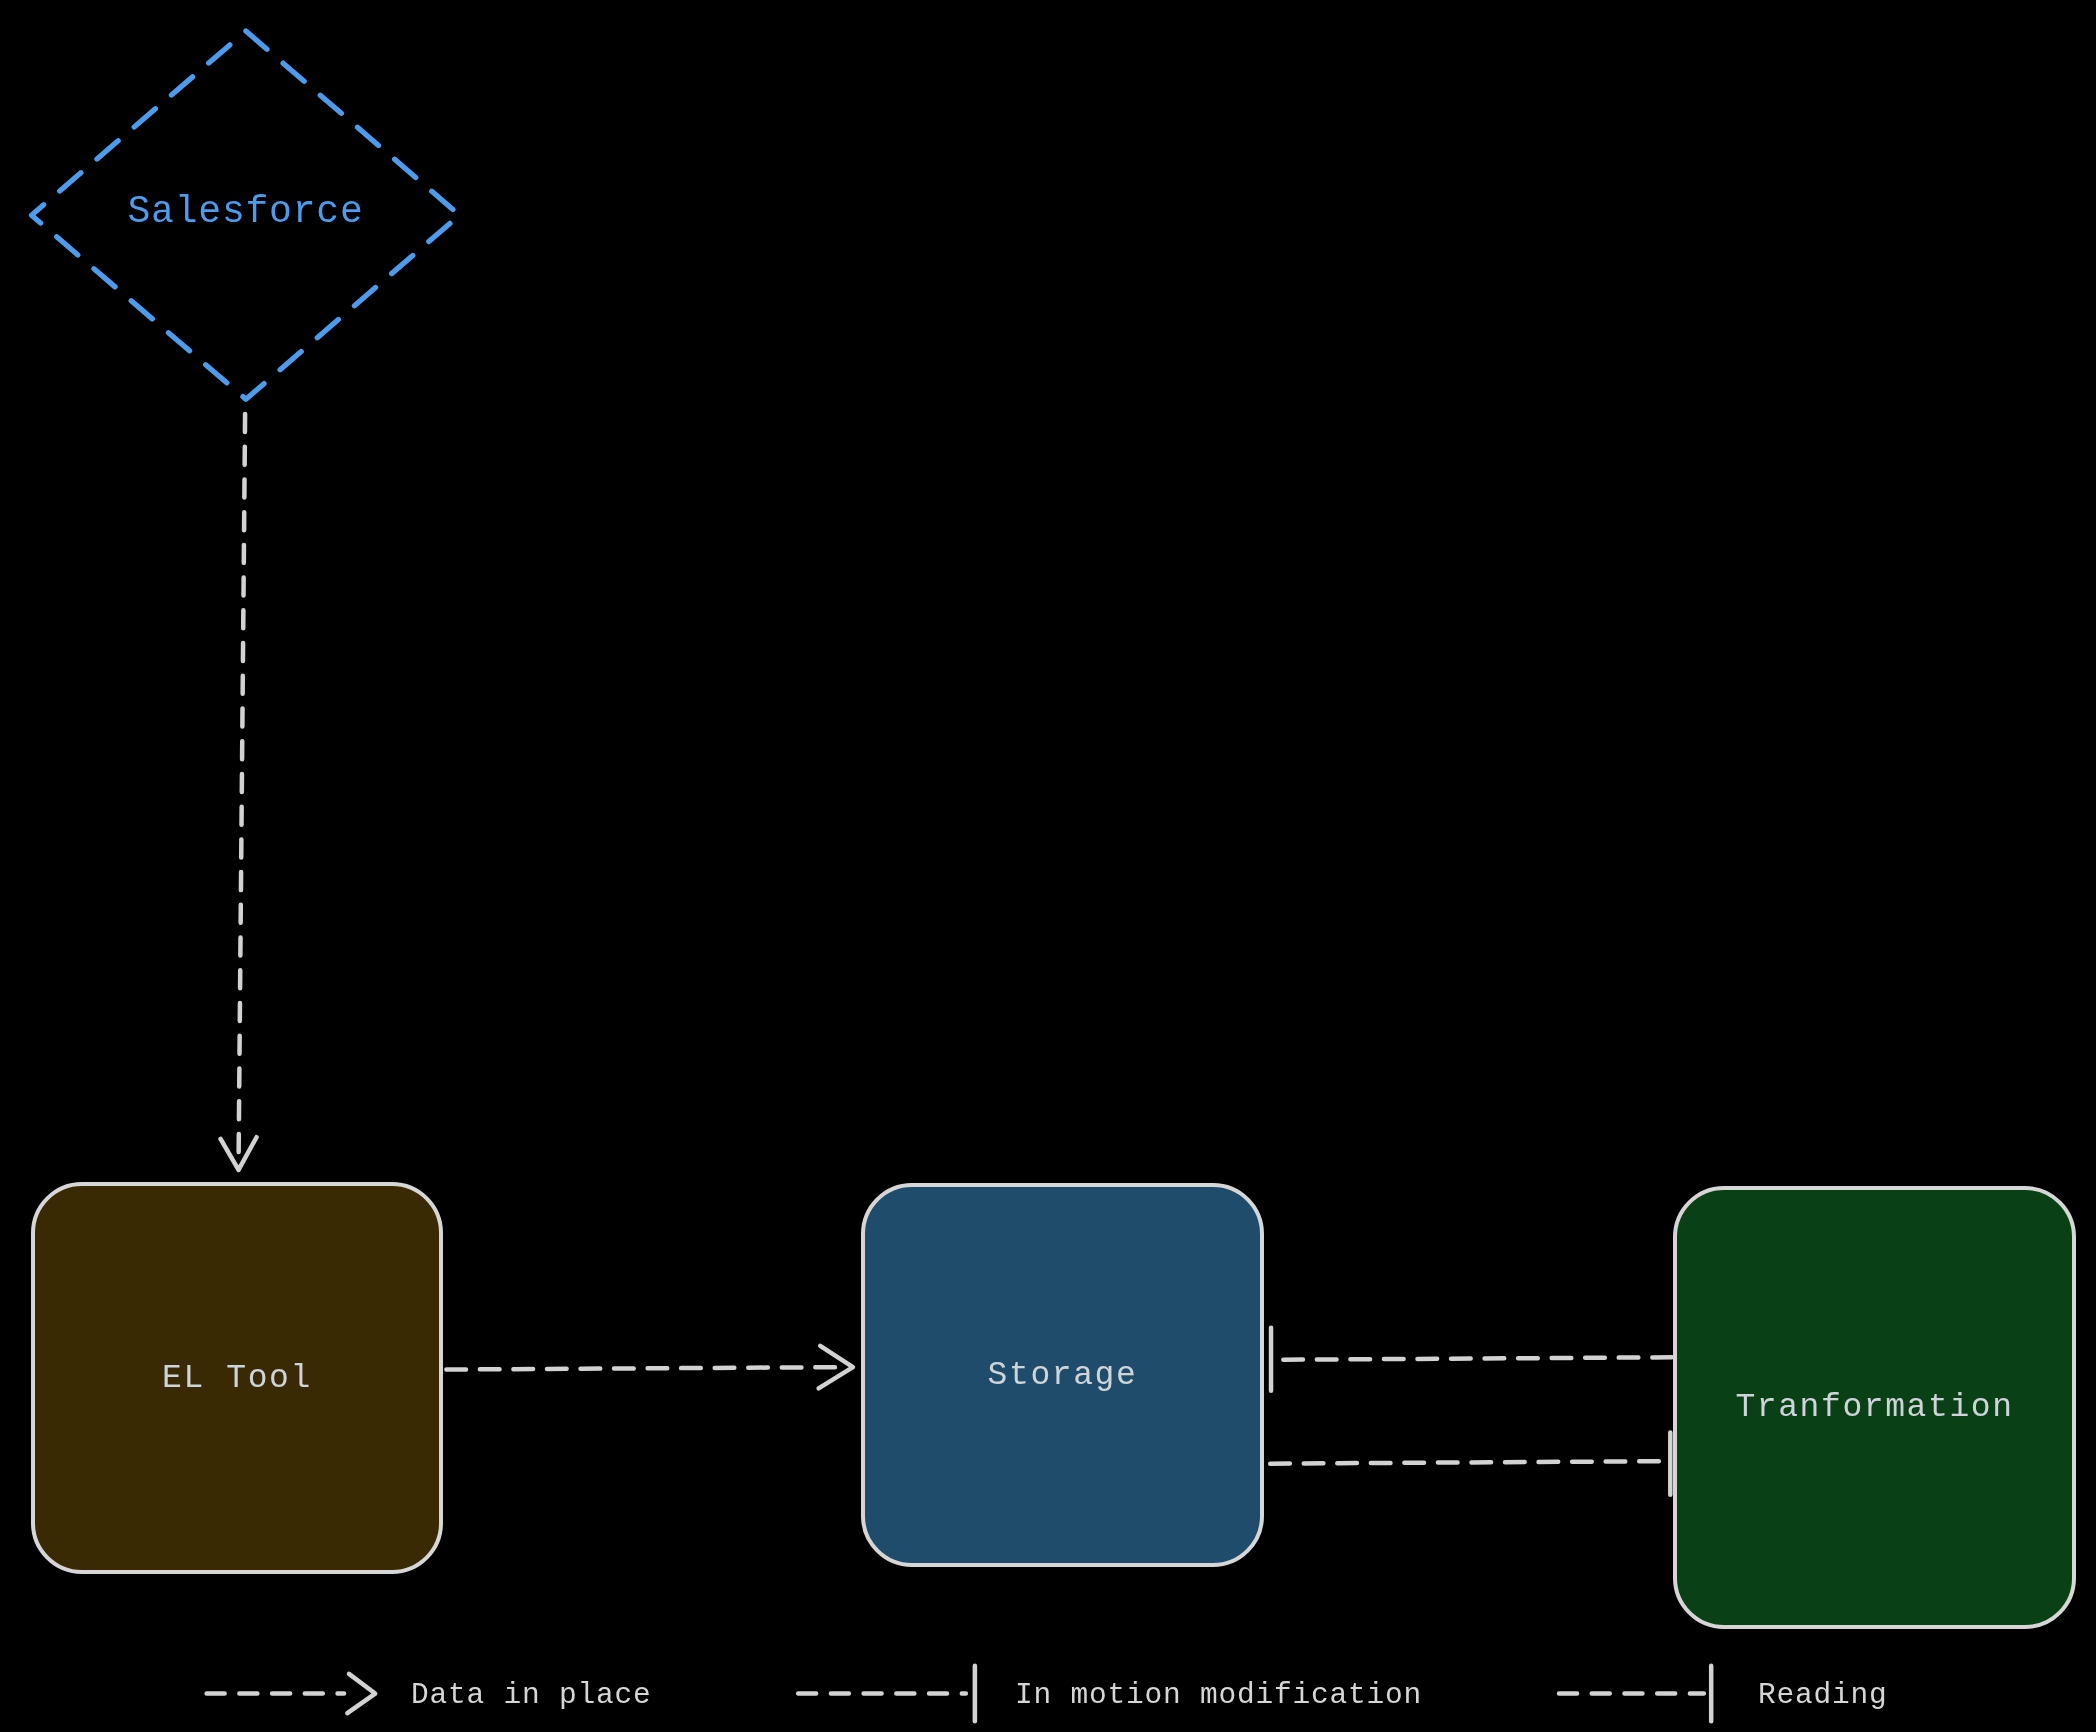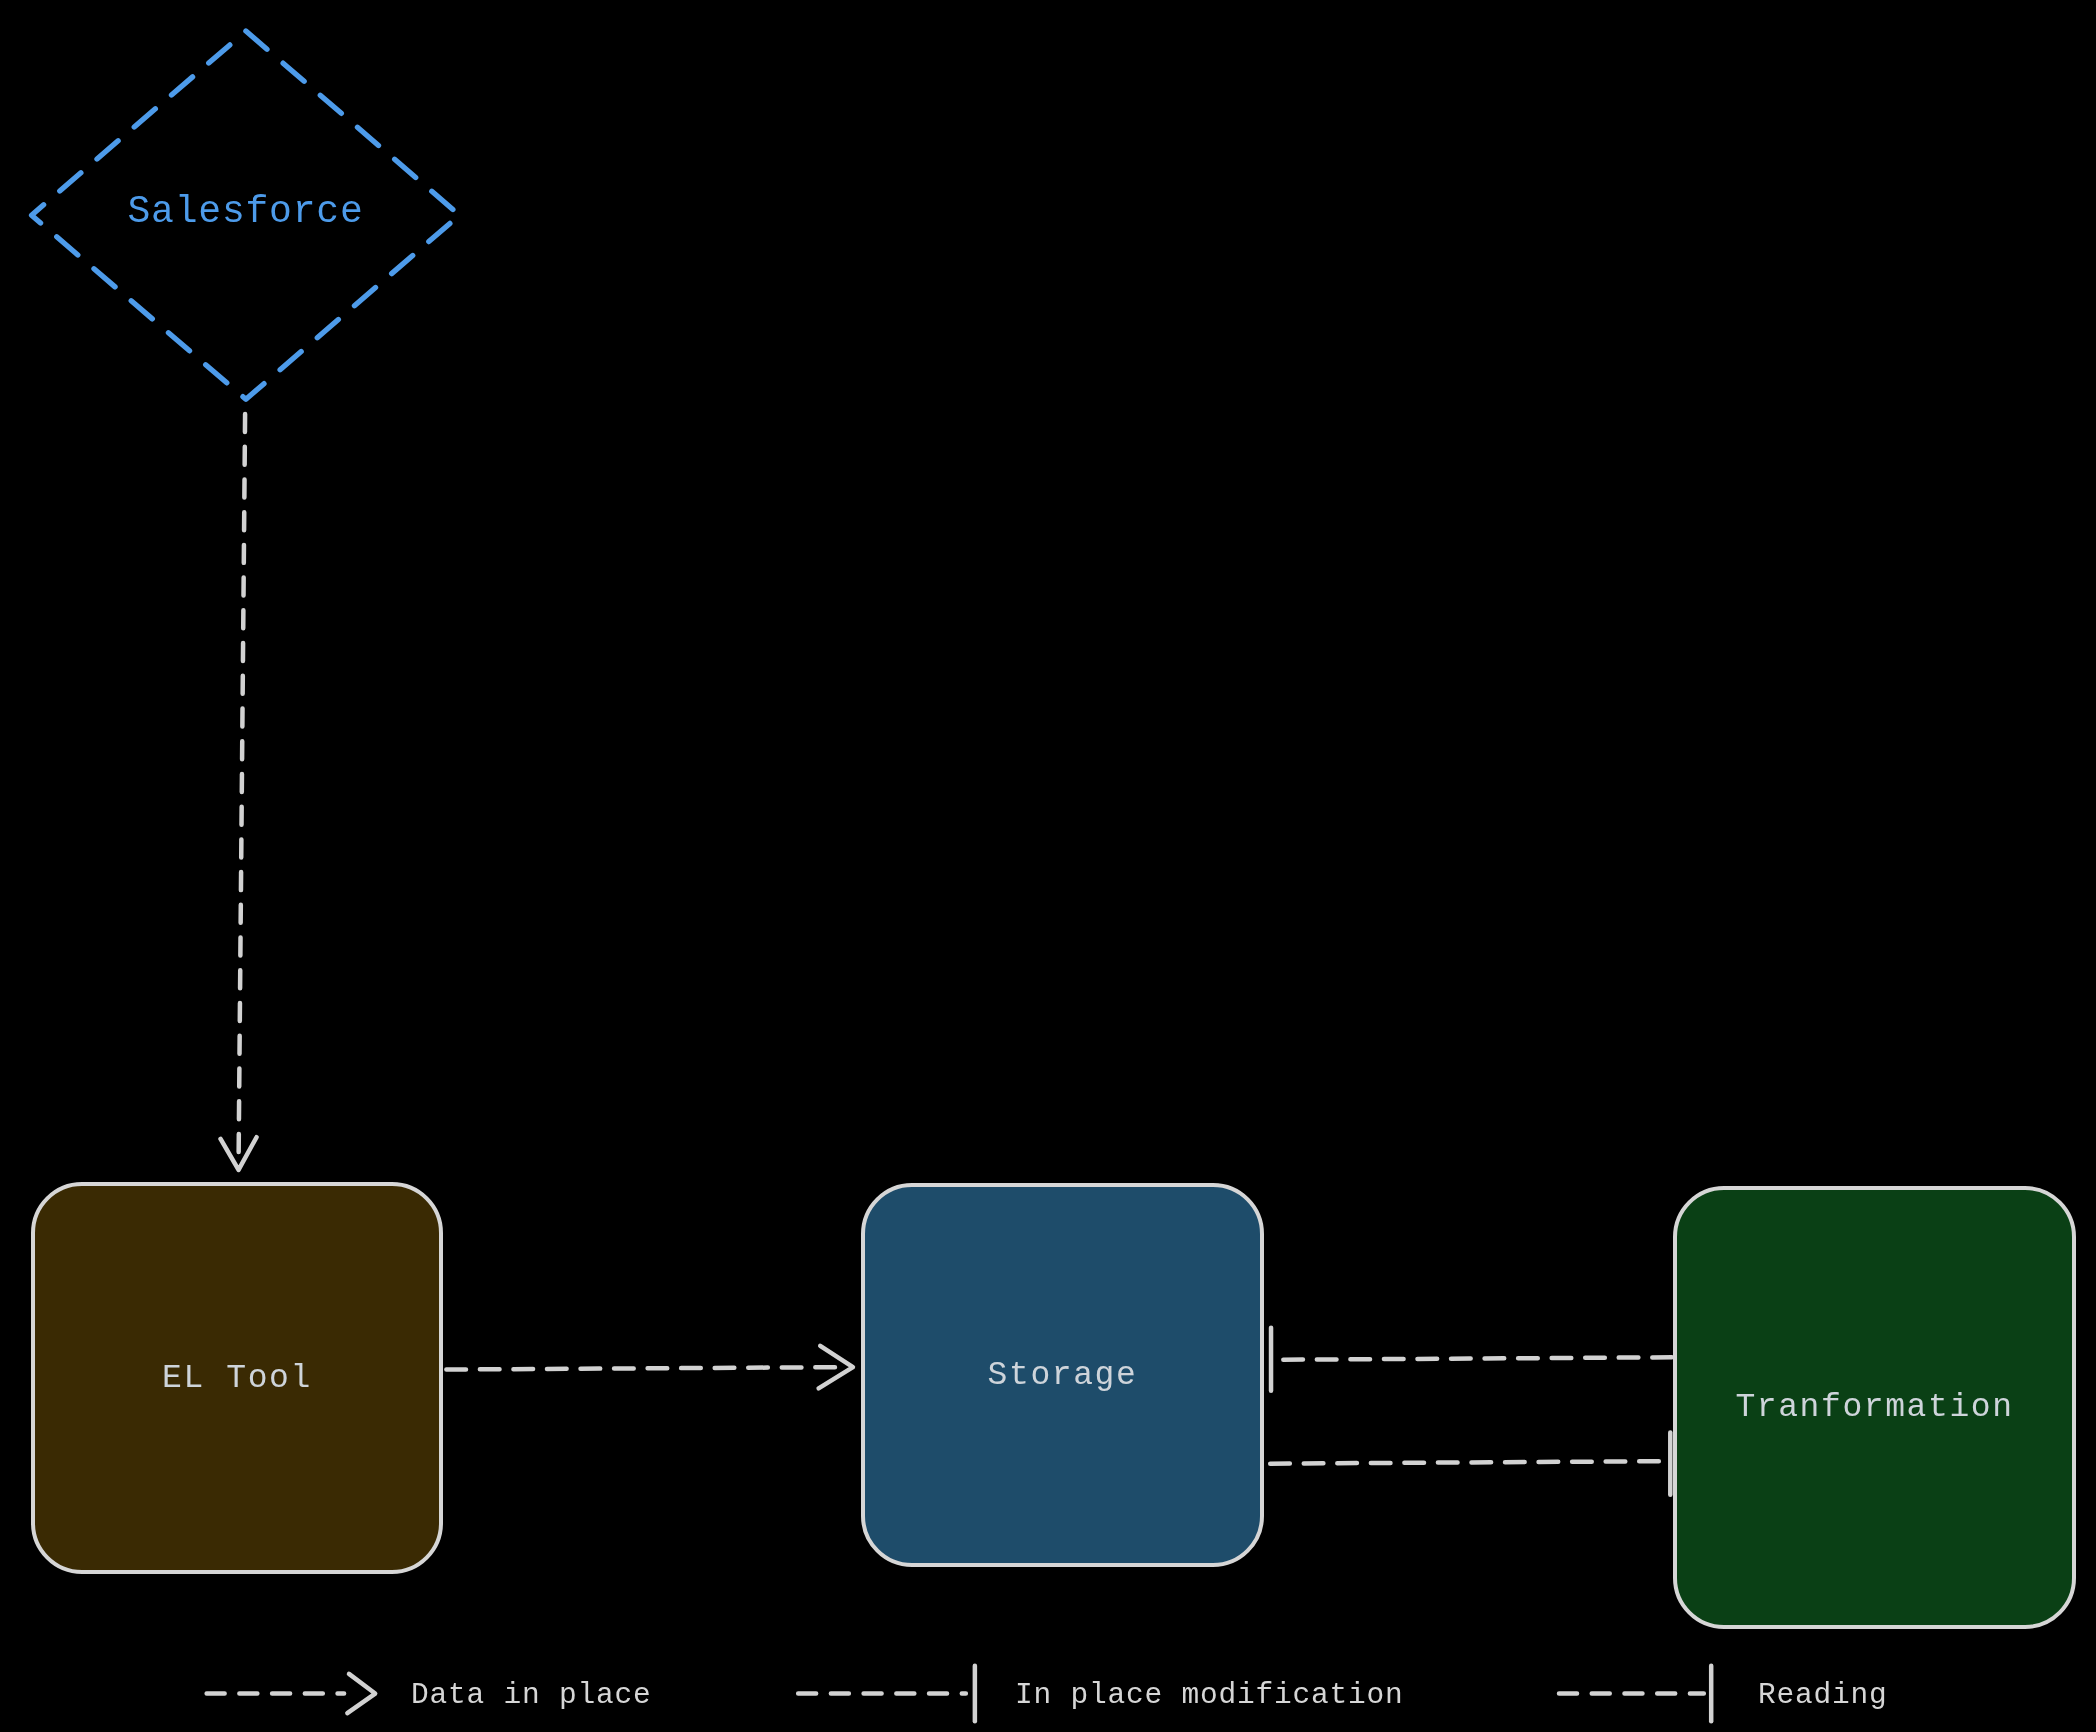--- a/index.html
+++ b/index.html
@@ -106,18 +106,18 @@
   <div class="node" style="left: 31px; top: 1182px; width: 412px; height: 392px; border: 4.1px solid rgb(214, 214, 214); background-color: rgb(58, 42, 3);">
     <div class="node-label">EL Tool</div>
   </div>
 
   <div class="node" style="left: 1673px; top: 1186px; width: 403px; height: 443px; border: 4.1px solid rgb(214, 214, 214); background-color: rgb(10, 64, 21);">
     <div class="node-label">Tranformation</div>
   </div>
 
   <div class="legend-label" style="left:411px; top:1678px;">Data in place</div>
 
-  <div class="legend-label" style="left:1015px; top:1678px;">In place modification</div>
+  <div class="legend-label" style="left:1015px; top:1678px;">In motion modification</div>
 
   <div class="legend-label" style="left:1758px; top:1678px;">Reading</div>
 
 </div>
 
 
 </body></html>

